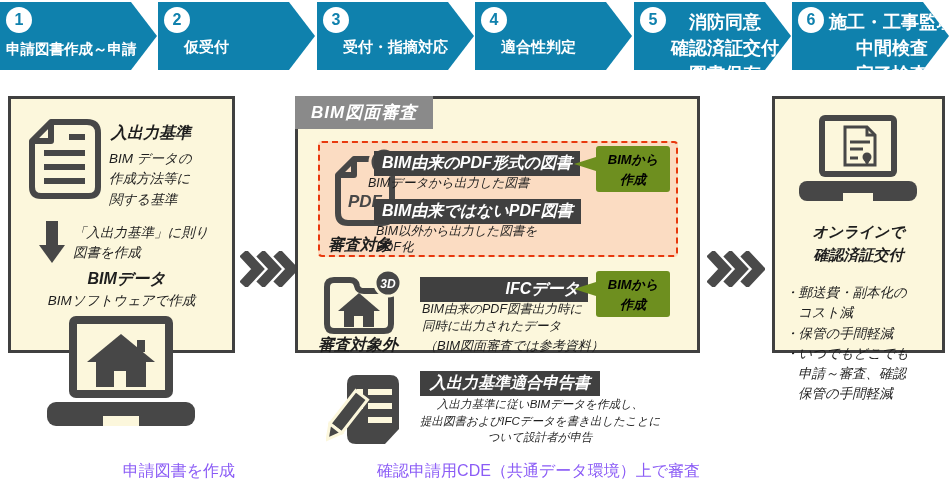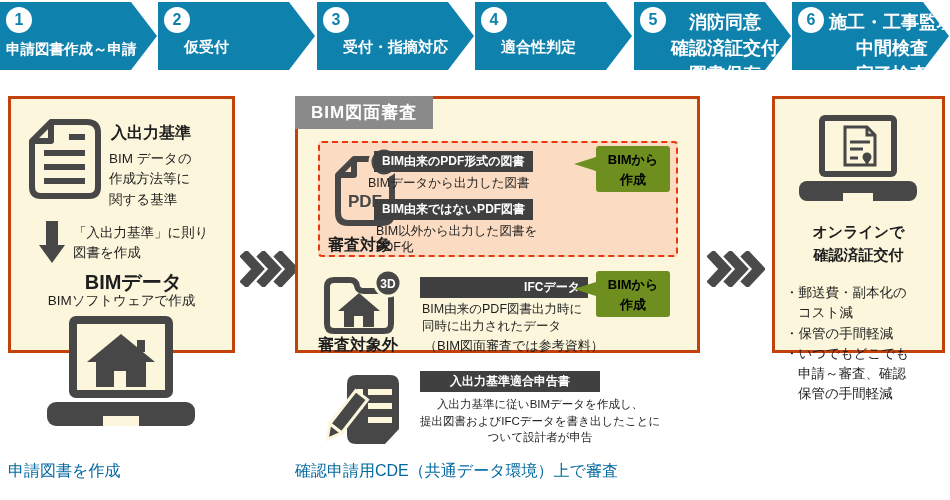--- a/index.html
+++ b/index.html
@@ -10,49 +10,49 @@
   .step { position:absolute; top:2px; height:68px; width:157px; background:#0F81AD; color:#fff;
           clip-path:polygon(0 0, calc(100% - 26px) 0, 100% 50%, calc(100% - 26px) 100%, 0 100%); box-sizing:border-box; }
   .step-num { width:26px; height:26px; border-radius:50%; background:#ffffff; color:#0F81AD;
               font-weight:bold; font-size:16px; line-height:26px; text-align:center;
               position:absolute; left:6px; top:5px; }
   .step-label-single { position:absolute; left:6px; top:38px; font-weight:bold; font-size:14.5px; white-space:nowrap; }
   .step.mid .step-label-single { left:26px; top:36px; font-size:15px; }
   .step-lines { position:absolute; left:37px; top:7px; font-weight:bold; font-size:18px; line-height:1.45; white-space:nowrap;text-align:center; }
 
   
-  .panel { position:absolute; top:96px; height:257px; background:#FCF7DC; border:3px solid #c2410c; box-sizing:border-box; }
+  .panel { position:absolute; top:96px; height:257px; background:#FCF7DC; border:3px solid #404040; box-sizing:border-box;font-style:italic; }
   #left-panel  { left:8px;   width:227px; }
   #mid-panel   { left:295px; width:405px; }
   #right-panel { left:772px; width:173px; }
-  .caption { position:absolute; top:461px; text-align:left; font-size:16px; color:#0369a1; }
+  .caption { position:absolute; top:461px; text-align:right; font-size:16px; color:#8b5cf6; }
   #left-caption { left:8px; width:227px; }
   #mid-caption  { left:295px; width:405px; }
   .gap-arrow { position:absolute; top:251px; width:58px; height:36px; }
   #gap-arrow-1 { left:240px; }
   #gap-arrow-2 { left:707px; }
 
   
   .lp-doc-icon { position:absolute; left:16px; top:18px; }
   .lp-title { position:absolute; left:100px; top:24px; font-size:16px; font-weight:bold; }
   .lp-desc { position:absolute; left:98px; top:50px; font-size:13.5px; line-height:1.5; }
   .lp-arrow { position:absolute; left:28px; top:122px; }
   .lp-note { position:absolute; left:62px; top:124px; font-size:13.5px; line-height:1.5; }
-  .lp-bim-title { position:absolute; left:12px; top:170px; width:100%; text-align:center; font-size:20px; font-weight:bold; }
+  .lp-bim-title { position:absolute; left:5px; top:170px; width:100%; text-align:center; font-size:16px; font-weight:bold; }
   .lp-bim-desc  { position:absolute; left:0; top:193px; width:100%; text-align:center; font-size:13.5px; }
   .lp-laptop { position:absolute; left:30px; top:217px; }
 
   
   .mp-header { position:absolute; left:-3px; top:-3px; background:#8A8A8A; color:#fff;
                font-size:17px; font-weight:bold; padding:5px 16px; letter-spacing:1px; }
   .dashed-box { position:absolute; left:20px; top:42px; width:360px; height:116px; background:#FBDCC2;
                 border:2px dashed #E8380D; border-radius:4px; box-sizing:border-box; }
   .pdf-icon { position:absolute; left:10px; top:4px; }
   .target-label { position:absolute; left:8px; top:92px; font-size:16px; font-weight:bold; }
-  .dark-label { display:inline-block; background:#404040; color:#fff; font-size:12px; font-weight:bold;
+  .dark-label { display:inline-block; background:#404040; color:#fff; font-size:16px; font-weight:bold;
                 padding:2px 8px; white-space:nowrap; }
   .db-label1 { position:absolute; left:54px; top:8px; }
   .db-desc1  { position:absolute; left:48px; top:32px; font-size:12.5px; }
   .db-label2 { position:absolute; left:54px; top:56px; }
   .db-desc2  { position:absolute; left:56px; top:80px; font-size:12.5px; line-height:1.3; }
   .green-box { position:absolute; width:74px; height:46px; background:#6E8F1F; border-radius:3px;
                color:#000000; font-size:13px; font-weight:bold; text-align:center; line-height:1.55; padding-top:4px;
                box-sizing:border-box; }
   .green-box .tri { position:absolute; left:-22px; top:11px; width:0; height:0;
                     border-top:7px solid transparent; border-bottom:7px solid transparent; border-right:22px solid #6E8F1F; }

